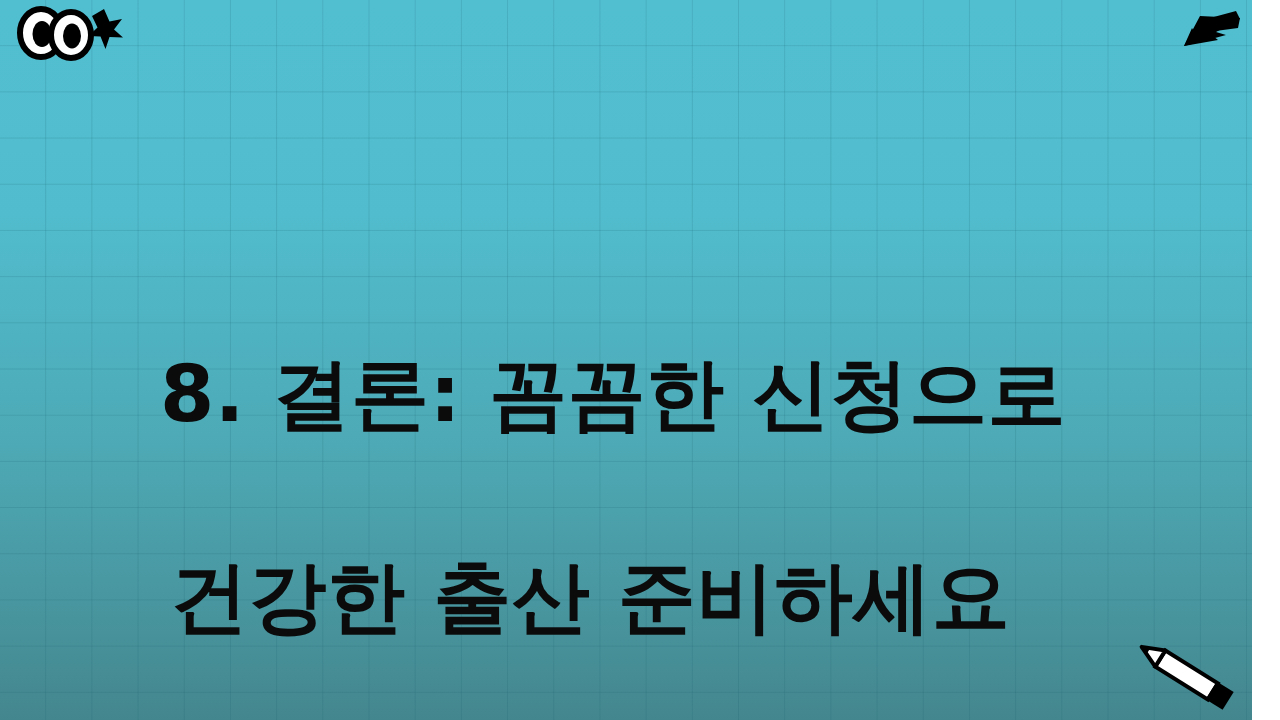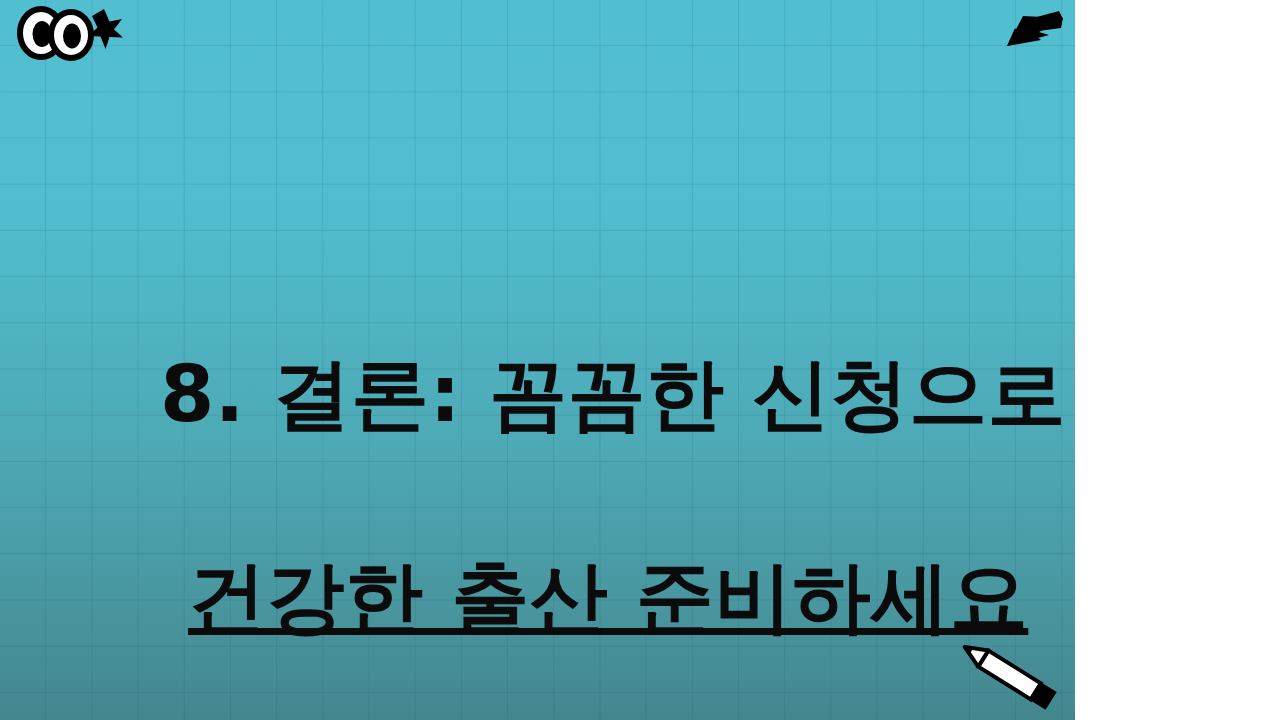--- a/index.html
+++ b/index.html
@@ -10,21 +10,21 @@
     height: 720px;
     overflow: hidden;
   }
 
   body {
     font-family: "DejaVu Sans", "Liberation Sans", sans-serif;
   }
 
   #slide {
     position: relative;
-    width: 1075px;
+    width: 1252px;
     height: 720px;
     background:
       linear-gradient(180deg, #52bfd1 0%, #51bccd 30%, #4da9b5 62%, #48959e 85%, #44868e 100%);
     overflow: hidden;
   }
 
   
   #grid {
     position: absolute;
     inset: 0;
@@ -75,22 +75,21 @@
     line-height: 1.30;
     letter-spacing: 0.5px;
     text-align: left;
     white-space: pre-line;
   }
 
   .hl-line {
     display: block;
   }
   .hl-line + .hl-line {
-    margin-left: 28px;
-    text-decoration: underline;
+    margin-left: 10px;
   }
 </style>
 </head>
 <body>
 
 <div id="slide">
 
   <div id="grid"></div>
 
   <div id="logo">

